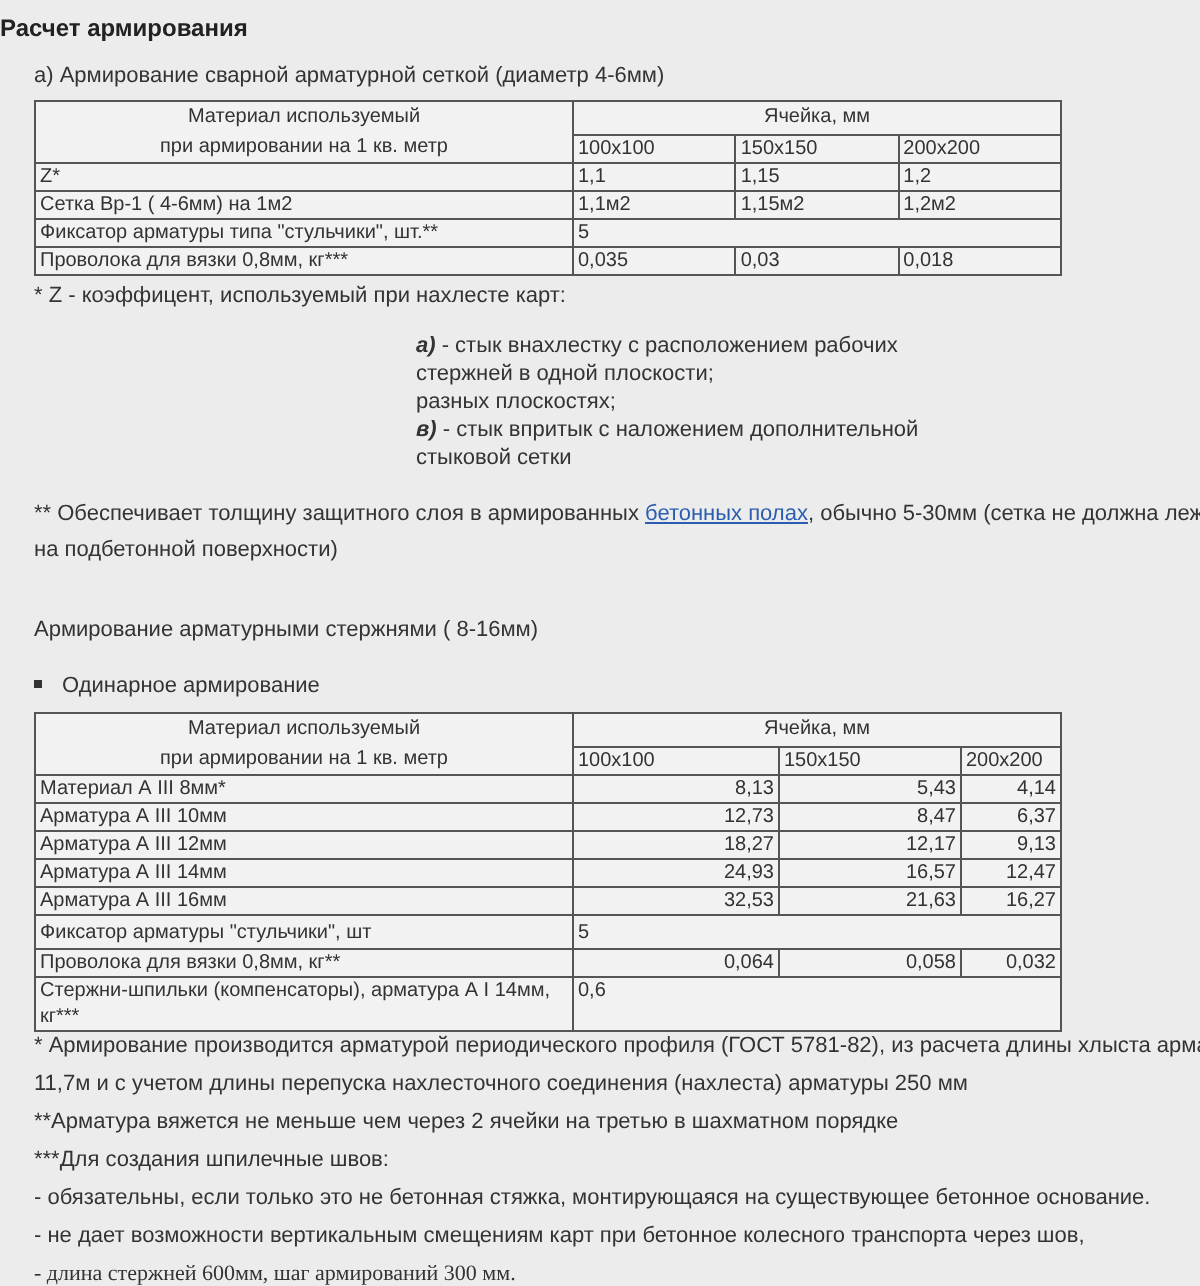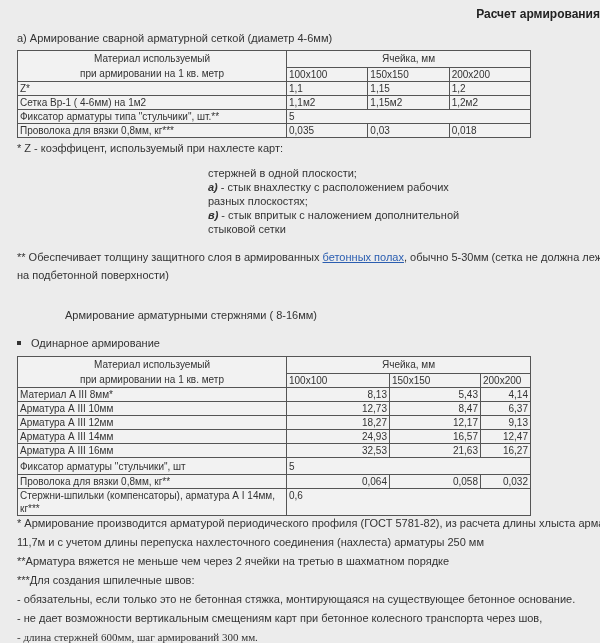--- a/index.html
+++ b/index.html
@@ -5,21 +5,21 @@
   html, body { margin: 0; padding: 0; }
   body {
     width: 600px; height: 643px; overflow: hidden;
     background: #ececec;
     font-family: "Liberation Sans", sans-serif;
     font-size: 11px; color: #333;
     position: relative;
   }
   .page { position: absolute; left: 0; top: 0; width: 600px; height: 643px; }
   .title {
-    position: absolute; top: 7px; left: 0; width: 600px; text-align: right;
+    position: absolute; top: 7px; left: 0; width: 600px; text-align: left;
     font-weight: bold; font-size: 12px; color: #222;
   }
   .p { position: absolute; left: 17px; white-space: nowrap; line-height: 14px; }
   table.grid {
     position: absolute; left: 17px; width: 514px;
     border-collapse: collapse; background: #f2f2f2;
     border: 1px solid #444;
     font-size: 10px;
   }
   table.grid td {
@@ -85,33 +85,33 @@
       <td class="c">0,035</td>
       <td class="c">0,03</td>
       <td class="c">0,018</td>
     </tr>
   </tbody>
     </table>
 
   <div class="p" style="top:141px;">* Z - коэффицент, используемый при нахлесте карт:</div>
 
   <div class="notes">
+    <div><b>а)</b><span> - стык внахлестку с расположением рабочих</span></div>
     <div>стержней в одной плоскости;</div>
-    <div><b>а)</b><span> - стык внахлестку с расположением рабочих</span></div>
     <div>разных плоскостях;</div>
     <div><b>в)</b><span> - стык впритык с наложением дополнительной</span></div>
     <div>стыковой сетки</div>
   </div>
 
   <div class="p" style="top:250px;">
     <span>** Обеспечивает толщину защитного слоя в армированных </span><a class="link" href="#">бетонных полах</a><span>, обычно 5-30мм (сетка не должна лежать</span>
   </div>
   <div class="p" style="top:268px;">на подбетонной поверхности)</div>
 
-  <div class="p" style="top:308px;margin-left:48px;">Армирование арматурными стержнями ( 8-16мм)</div>
+  <div class="p" style="top:308px;">Армирование арматурными стержнями ( 8-16мм)</div>
 
   <div class="p" style="top:336px;">
     <span class="bullet"></span><span>Одинарное армирование</span>
   </div>
 
   <table class="grid" style="top:356px;">
     <tbody>
         <tr>
       <td class="head mat" rowspan="2">
         <span>Материал используемый</span><br>

